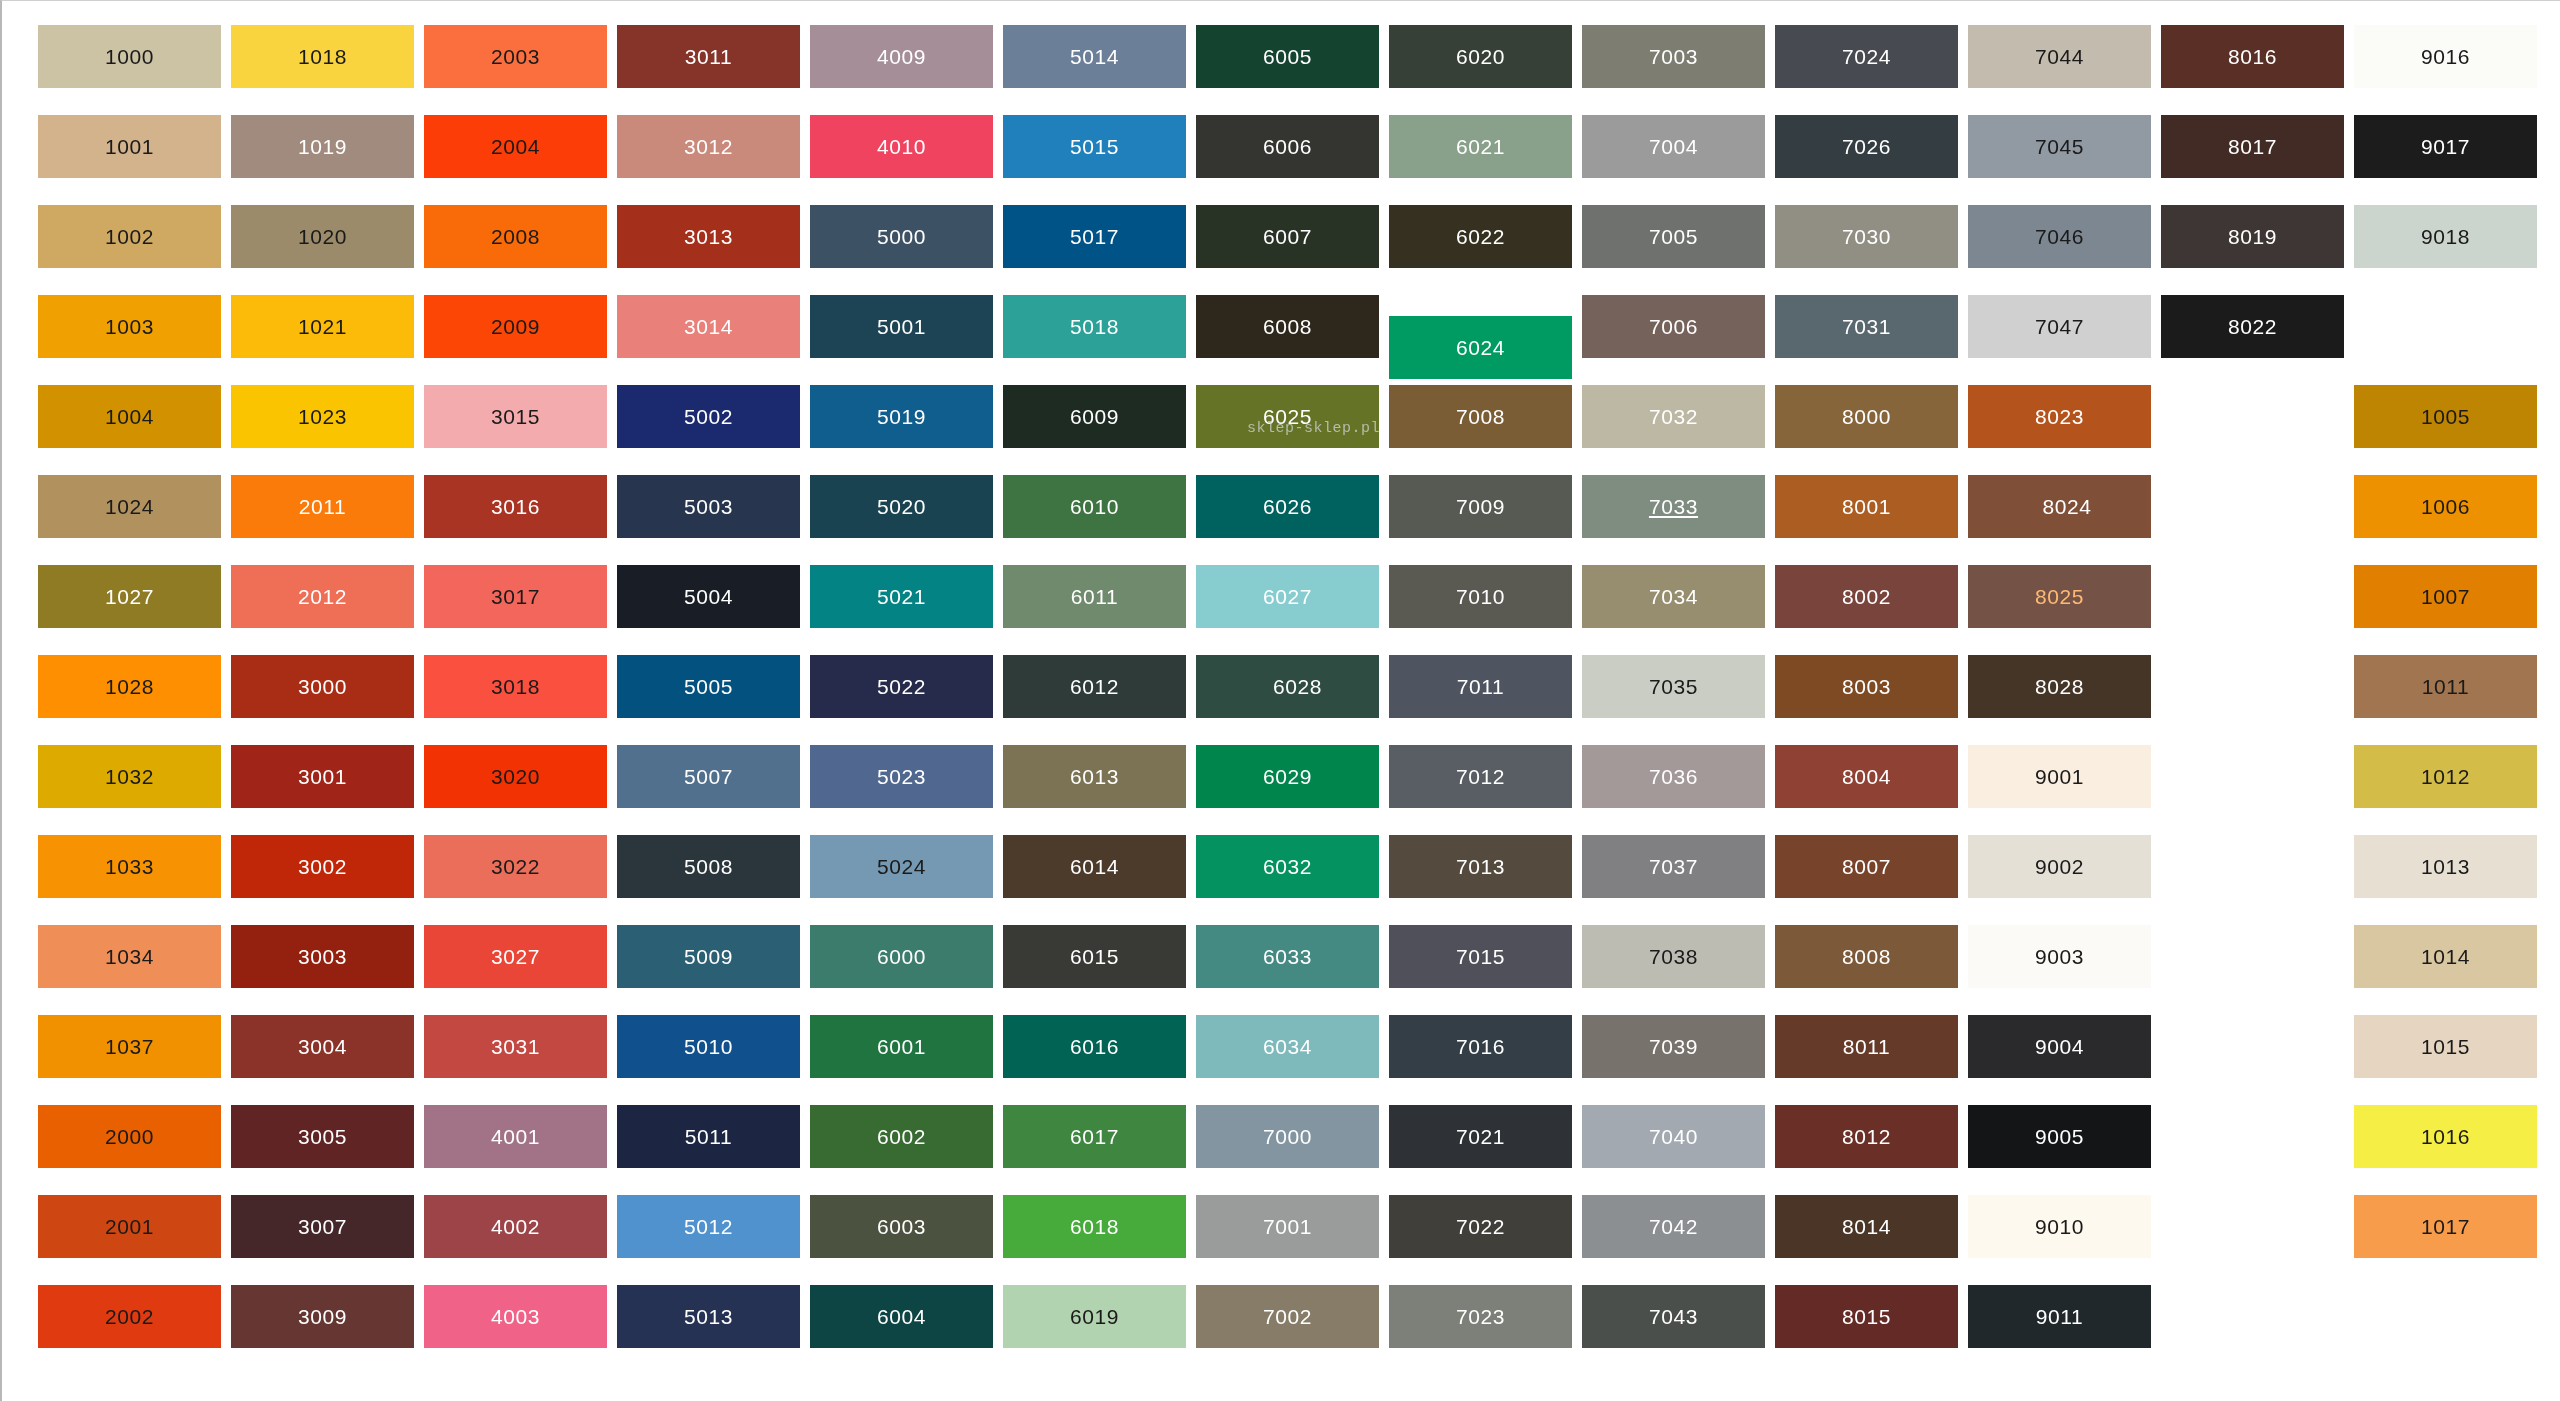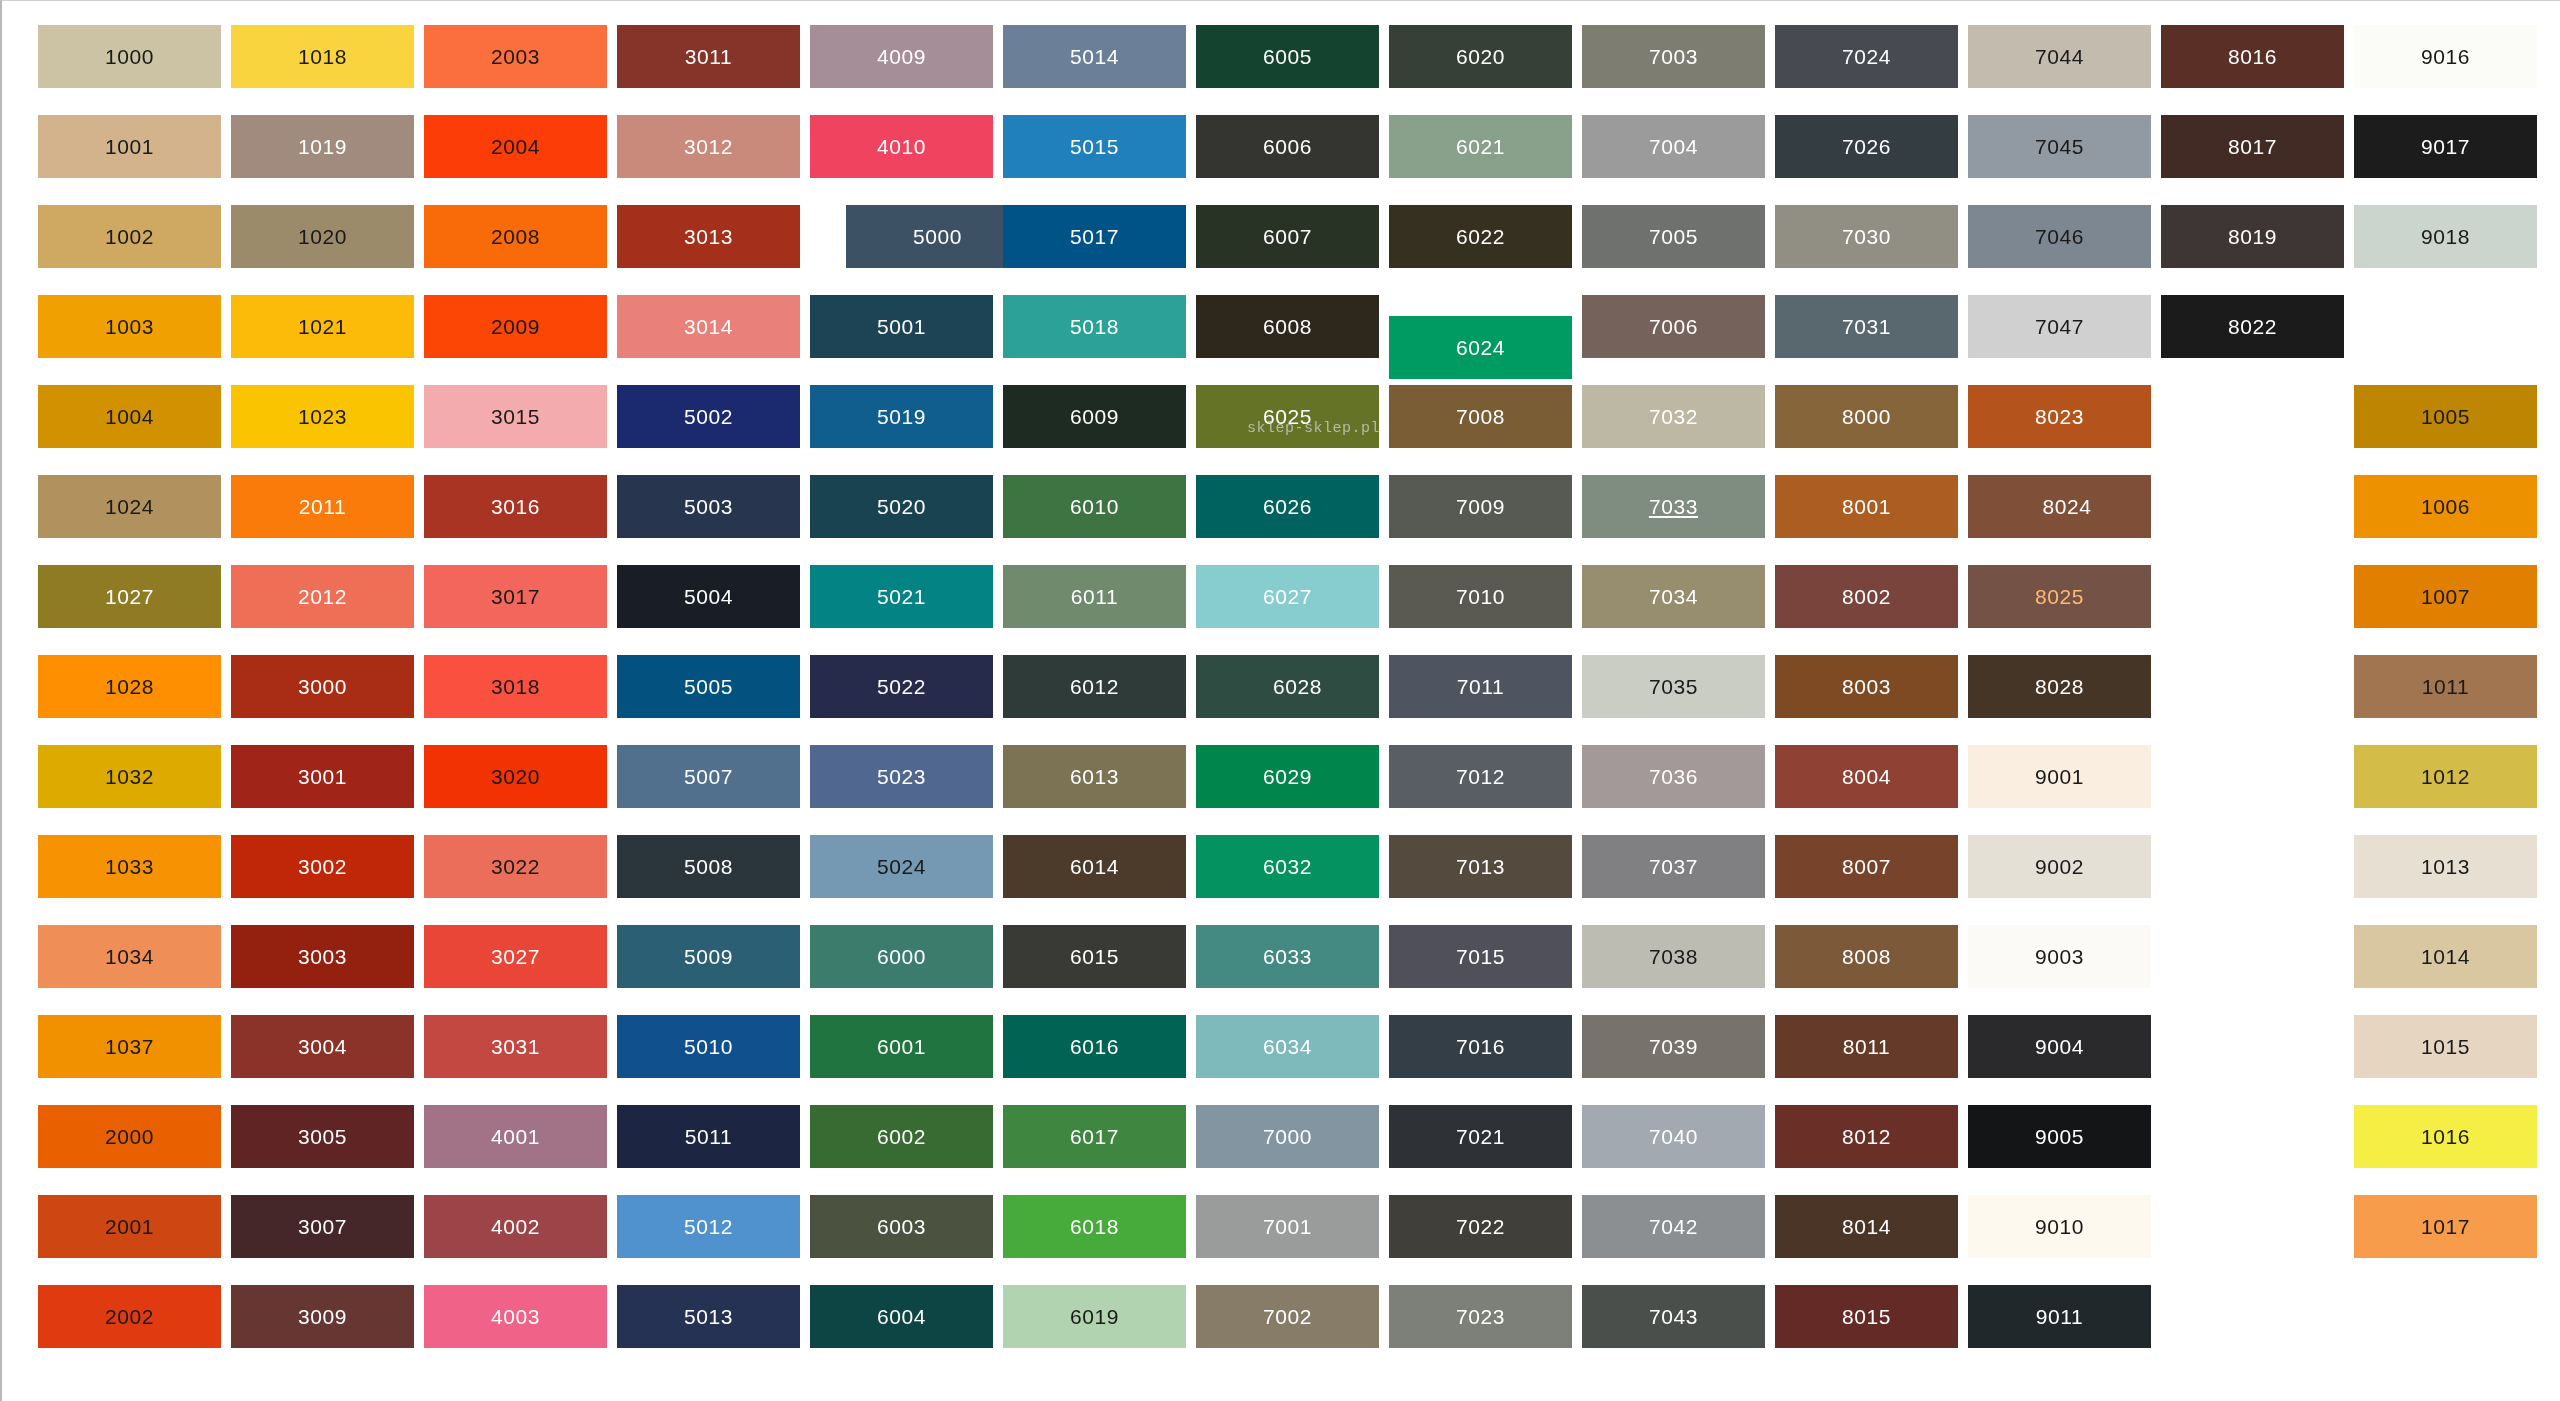--- a/index.html
+++ b/index.html
@@ -221,21 +221,21 @@
         <div class="swatch" style="background: rgb(249, 106, 8);">
           <span class="swatch-label" style="color: rgb(26, 26, 26);">2008</span>
         </div>
       </div>
       <div class="swatch-cell">
         <div class="swatch" style="background: rgb(164, 48, 27);">
           <span class="swatch-label" style="color: rgb(255, 255, 255);">3013</span>
         </div>
       </div>
       <div class="swatch-cell">
-        <div class="swatch" style="background: rgb(61, 81, 100); margin-left: 36px;">
+        <div class="swatch" style="background: rgb(61, 81, 100);">
           <span class="swatch-label" style="color: rgb(255, 255, 255);">5000</span>
         </div>
       </div>
       <div class="swatch-cell">
         <div class="swatch" style="background: rgb(0, 83, 135);">
           <span class="swatch-label" style="color: rgb(255, 255, 255);">5017</span>
         </div>
       </div>
       <div class="swatch-cell">
         <div class="swatch" style="background: rgb(40, 51, 38);">

